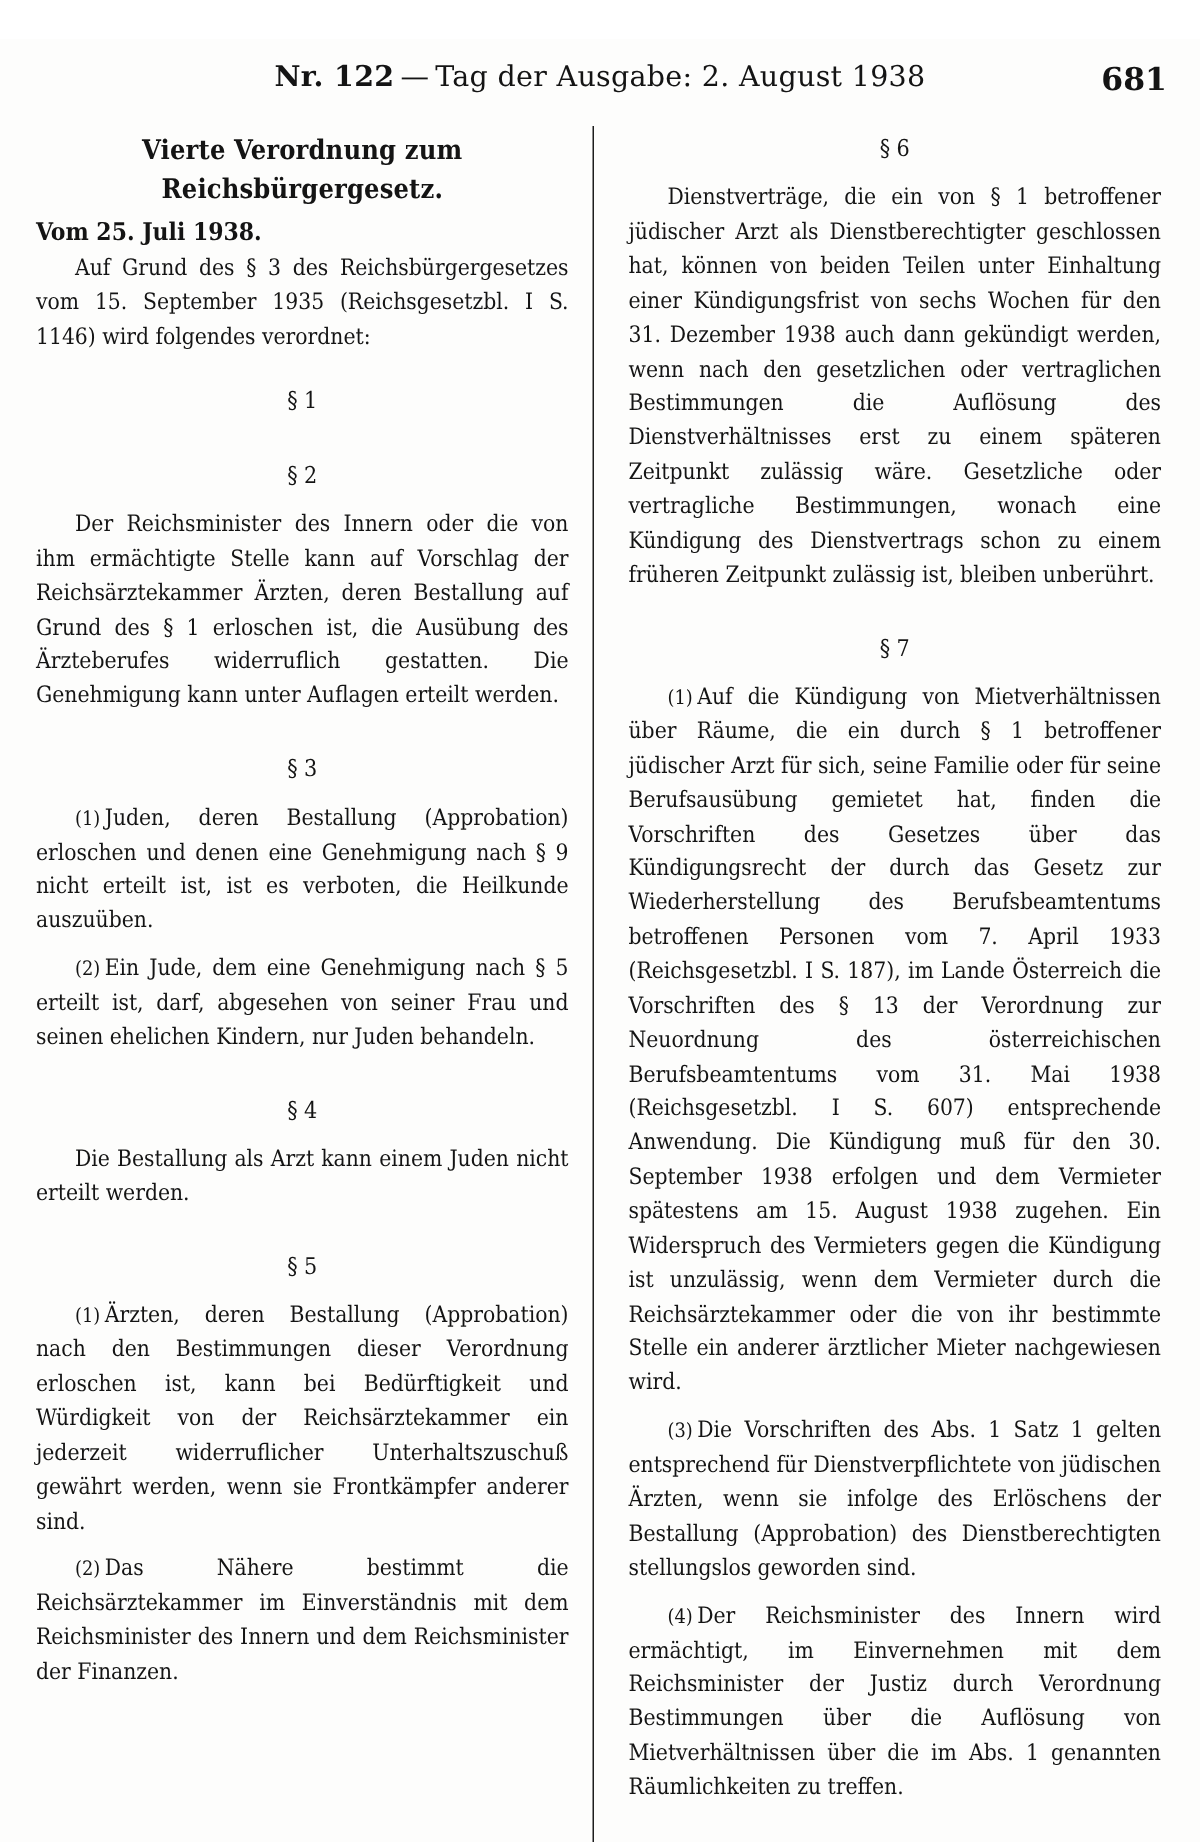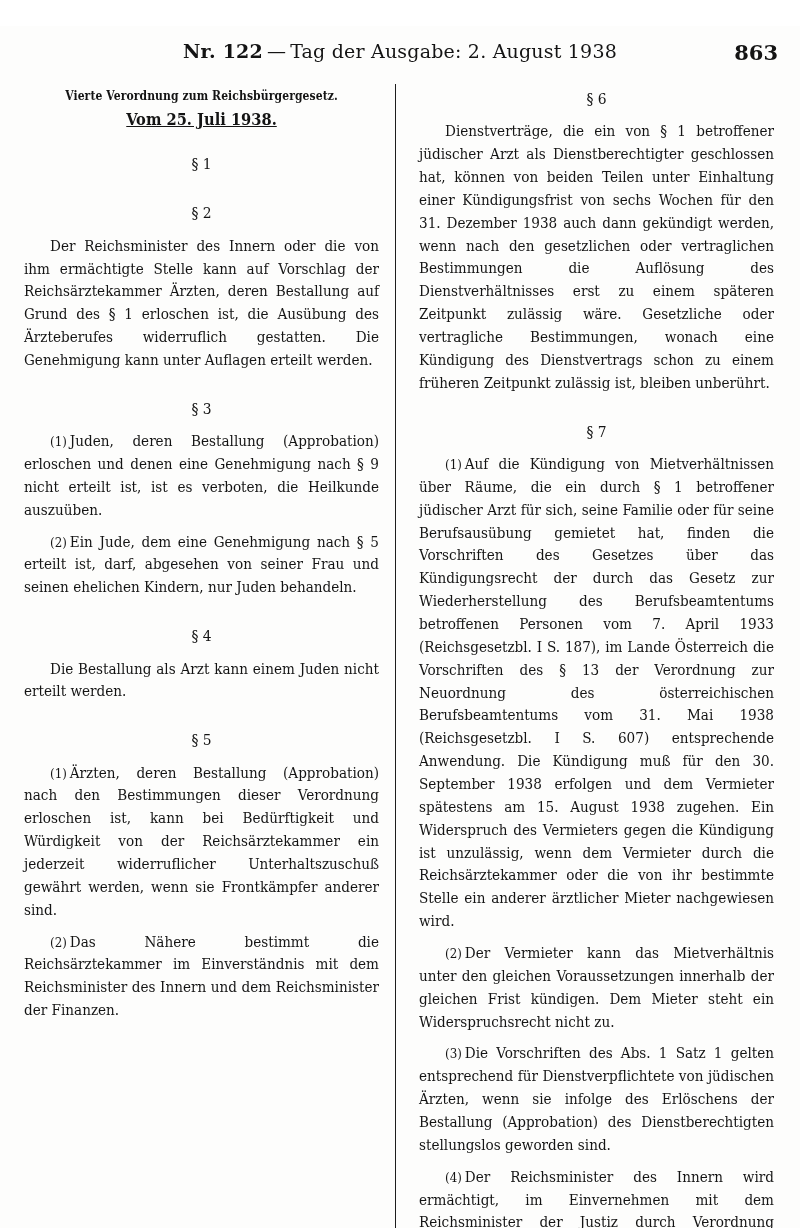--- a/index.html
+++ b/index.html
@@ -82,32 +82,30 @@
     top: 58px;
     width: 1px;
     height: 1168px;
     background: #1d1d1d;
   }
 
   
   .doc-title {
     text-align: center;
     font-weight: 700;
-    font-size: 12px;
+    font-size: 18px;
     line-height: 1.45;
     margin: 6px 0 0 0;
     letter-spacing: 0.1px;
   }
   .doc-subtitle {
-    text-align: center;
     font-weight: 700;
     font-size: 16.3px;
     line-height: 1.45;
     margin: 3px 0 0 0;
-    text-decoration: underline;
   }
   .sec-head {
     text-align: center;
     font-size: 15.4px;
     margin: 21px 0 9px 0;
     font-weight: 400;
   }
 
   p.para {
     margin: 0 0 9px 0;
@@ -134,32 +132,33 @@
 </style>
 </head>
 <body>
 
 <div class="page">
 
   <div class="runhead">
     <div class="runhead-center">
       <span class="issue">Nr. 122</span><span class="dash">—</span><span>Tag der Ausgabe: 2. August 1938</span>
     </div>
-    <div class="runhead-pageno">863</div>
+    <div class="runhead-pageno">681</div>
   </div>
 
   <div class="rule"></div>
 
   <div class="columns">
 
     <div class="col col-left">
 
       <div class="doc-title">Vierte Verordnung zum Reichsbürgergesetz.</div>
       <div class="doc-subtitle">Vom 25. Juli 1938.</div>
 
+      <p class="para lead gap-intro">Auf Grund des § 3 des Reichsbürgergesetzes vom 15. September 1935 (Reichsgesetzbl. I S. 1146) wird folgendes verordnet:</p>
 
       <div class="sec-head">§ 1</div>
 
       <div class="sec-head loose">§ 2</div>
       <p class="para">Der Reichsminister des Innern oder die von ihm ermächtigte Stelle kann auf Vorschlag der Reichsärztekammer Ärzten, deren Bestallung auf Grund des § 1 erloschen ist, die Ausübung des Ärzteberufes widerruflich gestatten. Die Genehmigung kann unter Auflagen erteilt werden.</p>
 
       <div class="sec-head loose">§ 3</div>
       <p class="para"><span class="abs abs-sp">(1)</span><span>Juden, deren Bestallung (Approbation) erloschen und denen eine Genehmigung nach § 9 nicht erteilt ist, ist es verboten, die Heilkunde auszuüben.</span></p>
       <p class="para"><span class="abs abs-sp">(2)</span><span>Ein Jude, dem eine Genehmigung nach § 5 erteilt ist, darf, abgesehen von seiner Frau und seinen ehelichen Kindern, nur Juden behandeln.</span></p>
 
@@ -172,20 +171,19 @@
 
     </div>
 
     <div class="col col-right">
 
       <div class="sec-head tight" style="margin-top:6px">§ 6</div>
       <p class="para">Dienstverträge, die ein von § 1 betroffener jüdischer Arzt als Dienstberechtigter geschlossen hat, können von beiden Teilen unter Einhaltung einer Kündigungsfrist von sechs Wochen für den 31. Dezember 1938 auch dann gekündigt werden, wenn nach den gesetzlichen oder vertraglichen Bestimmungen die Auflösung des Dienstverhältnisses erst zu einem späteren Zeitpunkt zulässig wäre. Gesetzliche oder vertragliche Bestimmungen, wonach eine Kündigung des Dienstvertrags schon zu einem früheren Zeitpunkt zulässig ist, bleiben unberührt.</p>
 
       <div class="sec-head loose">§ 7</div>
       <p class="para"><span class="abs abs-sp">(1)</span><span>Auf die Kündigung von Mietverhältnissen über Räume, die ein durch § 1 betroffener jüdischer Arzt für sich, seine Familie oder für seine Berufsausübung gemietet hat, finden die Vorschriften des Gesetzes über das Kündigungsrecht der durch das Gesetz zur Wiederherstellung des Berufsbeamtentums betroffenen Personen vom 7. April 1933 (Reichsgesetzbl. I S. 187), im Lande Österreich die Vorschriften des § 13 der Verordnung zur Neuordnung des österreichischen Berufsbeamtentums vom 31. Mai 1938 (Reichsgesetzbl. I S. 607) entsprechende Anwendung. Die Kündigung muß für den 30. September 1938 erfolgen und dem Vermieter spätestens am 15. August 1938 zugehen. Ein Widerspruch des Vermieters gegen die Kündigung ist unzulässig, wenn dem Vermieter durch die Reichsärztekammer oder die von ihr bestimmte Stelle ein anderer ärztlicher Mieter nachgewiesen wird.</span></p>
-      <p class="para"><span class="abs abs-sp">(2)</span><span>Der Vermieter kann das Mietverhältnis unter den gleichen Voraussetzungen innerhalb der gleichen Frist kündigen. Dem Mieter steht ein Widerspruchsrecht nicht zu.</span></p>
       <p class="para"><span class="abs abs-sp">(3)</span><span>Die Vorschriften des Abs. 1 Satz 1 gelten entsprechend für Dienstverpflichtete von jüdischen Ärzten, wenn sie infolge des Erlöschens der Bestallung (Approbation) des Dienstberechtigten stellungslos geworden sind.</span></p>
       <p class="para"><span class="abs abs-sp">(4)</span><span>Der Reichsminister des Innern wird ermächtigt, im Einvernehmen mit dem Reichsminister der Justiz durch Verordnung Bestimmungen über die Auflösung von Mietverhältnissen über die im Abs. 1 genannten Räumlichkeiten zu treffen.</span></p>
 
     </div>
 
   </div>
 </div>
 
 </body></html>

